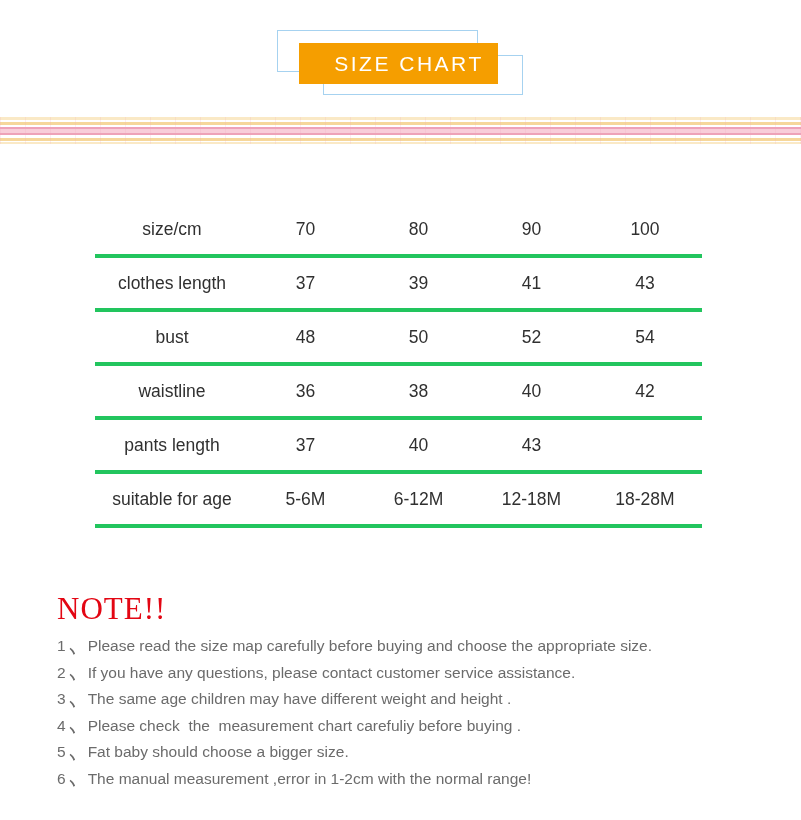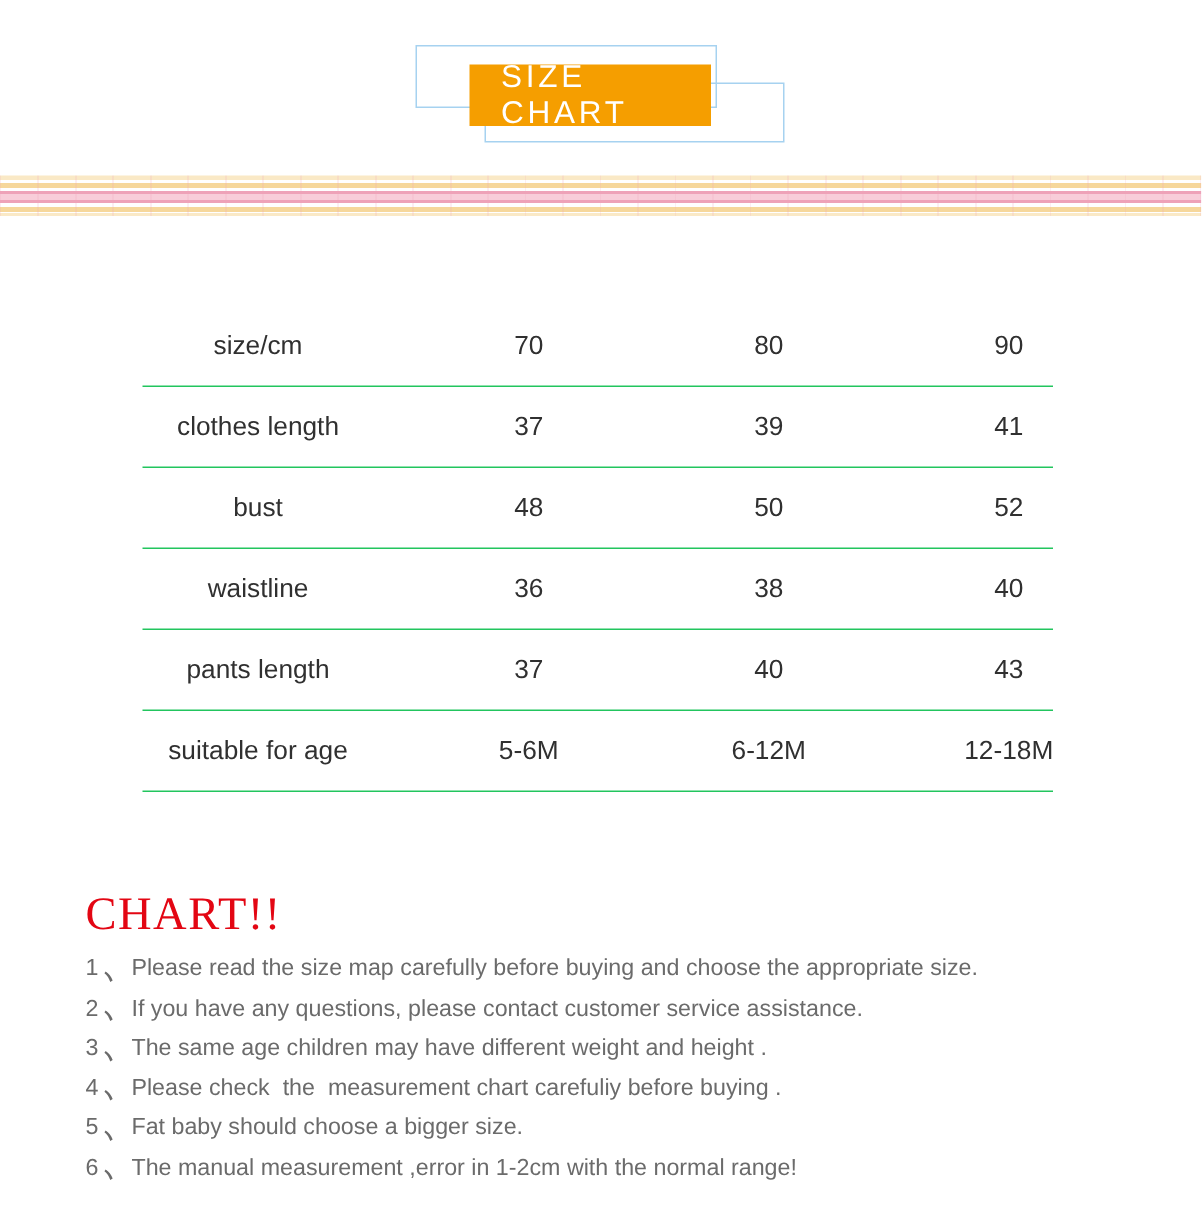--- a/index.html
+++ b/index.html
@@ -18,22 +18,22 @@
   .banner-outline {
     position: absolute;
     border: 1px solid #a6d2f0;
     background: transparent;
   }
   .banner-outline.back  { left: 277px; top: 30px; width: 201px; height: 42px; }
   .banner-outline.front { left: 323px; top: 55px; width: 200px; height: 40px; }
 
   .banner-box {
     position: absolute;
-    left: 313px; top: 43px;
-    width: 161px; height: 41px;
+    left: 299px; top: 43px;
+    width: 199px; height: 41px;
     background: #f59e00;
     display: flex;
     align-items: center;
     justify-content: center;
     z-index: 2;
     padding-left: 21px;
   }
   .banner-box .title {
     color: #ffffff;
     font-size: 21px;
@@ -67,22 +67,21 @@
   
   .size-table {
     position: absolute;
     left: 95px; top: 204px;
     width: 607px;
   }
   .t-row {
     display: grid;
     grid-template-columns: 154px 113px 113px 113px 114px;
     height: 54px;
-    border-bottom: 1px solid #22c55e;
-    gap: 47px;
+    border-bottom: 4px solid #22c55e;
   }
   .t-cell {
     display: flex;
     align-items: center;
     justify-content: center;
     font-size: 17.5px;
     color: #303030;
   }
 
   
@@ -169,21 +168,21 @@
     </div>
     <div class="t-row">
       <div class="t-cell">suitable for age</div>
       <div class="t-cell">5-6M</div>
       <div class="t-cell">6-12M</div>
       <div class="t-cell">12-18M</div>
       <div class="t-cell">18-28M</div>
     </div>
   </div>
 
-  <div class="note-heading">CHART!!</div>
+  <div class="note-heading">NOTE!!</div>
 
   <ul class="notes-list">
     <li class="note-item">
       <span class="note-num">1</span>
       <span class="comma-icon">
           <svg width="9" height="9" viewBox="0 0 10 10">
             <path d="M1.6 0.8 C3.9 2.3 5.8 4.6 6.8 7.4 L5.0 8.6 C4.2 5.9 2.7 3.7 0.7 2.1 Z" fill="#6b6b6b"></path>
           </svg>
         </span>
       <span class="note-text">Please read the size map carefully before buying and choose the appropriate size.</span>

